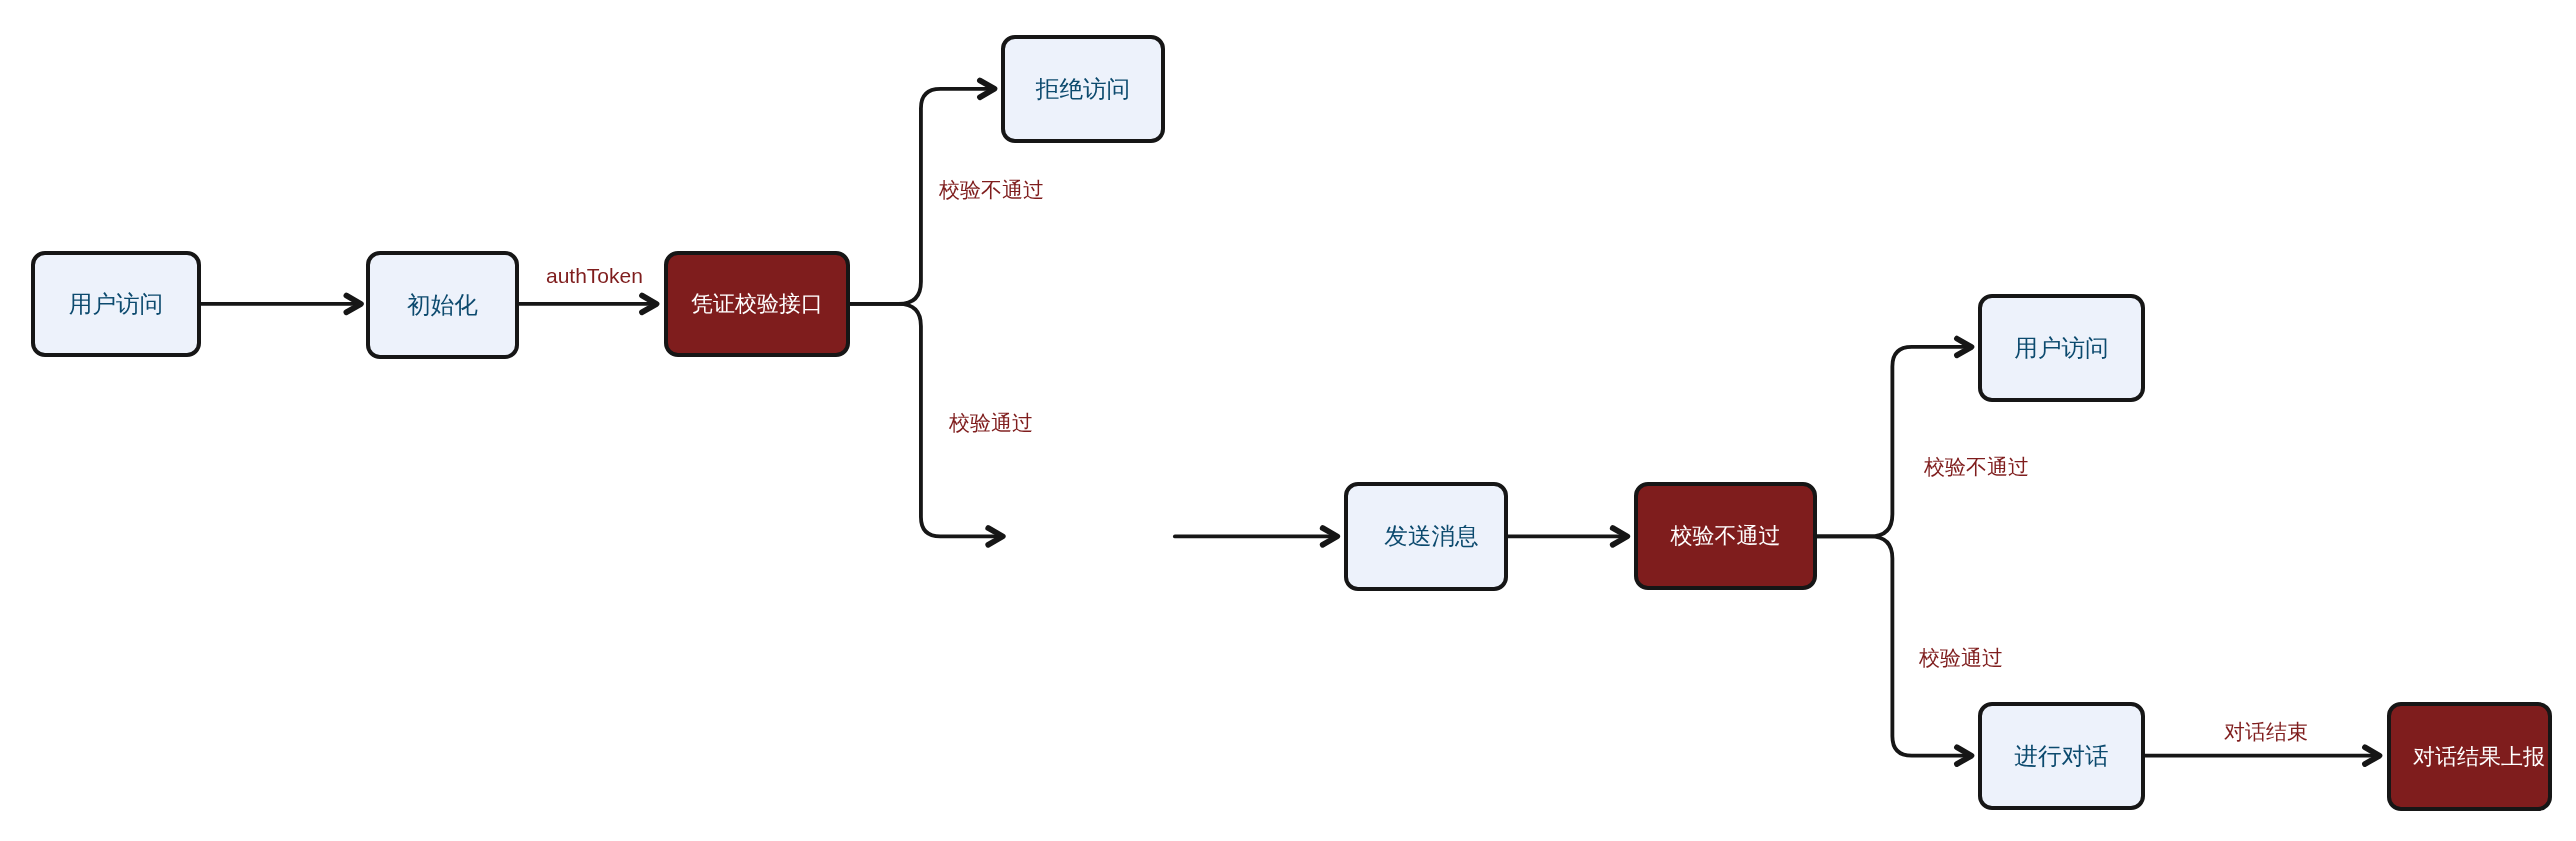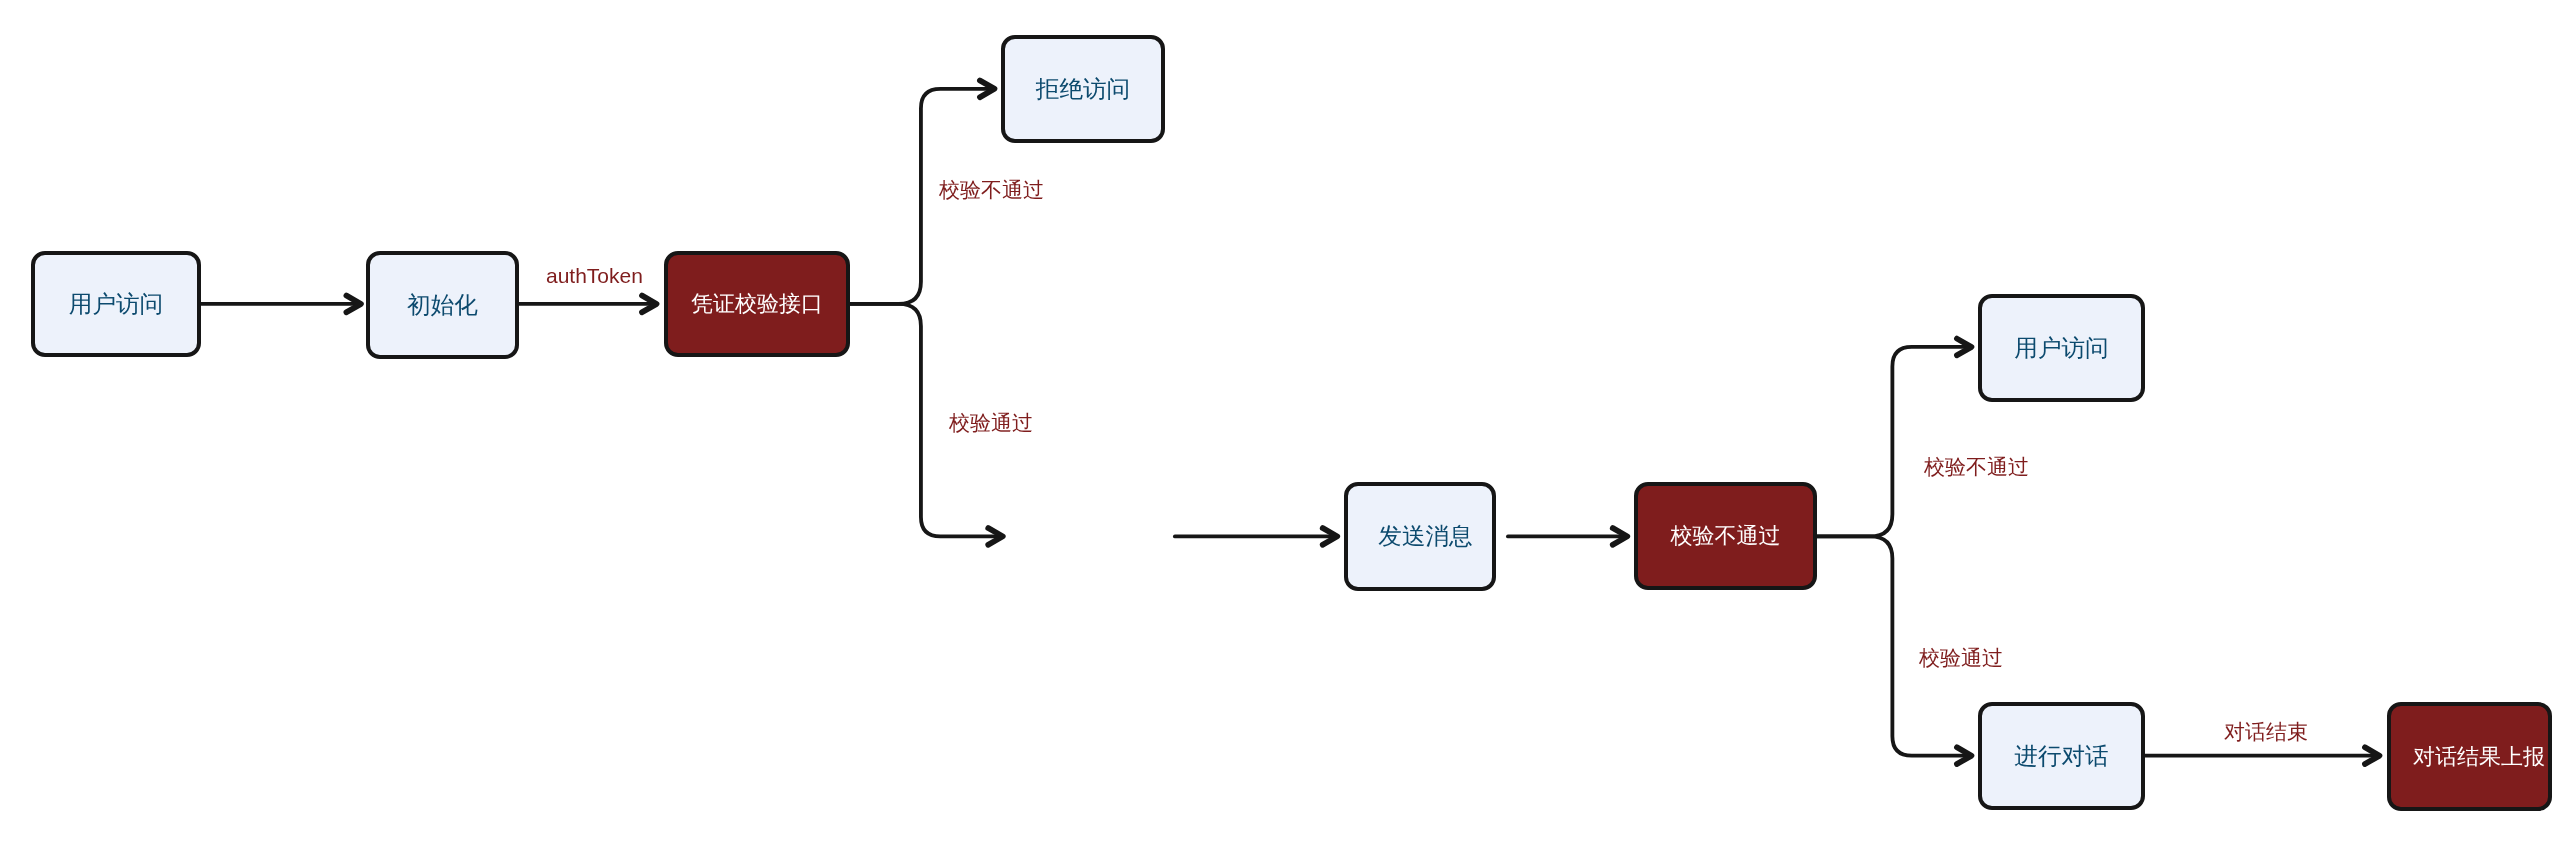--- a/index.html
+++ b/index.html
@@ -55,21 +55,21 @@
     line-height: 23.6px;
     white-space: nowrap;
   }
 
   
   #n-user-access         { left:   31px; top:  251px; width: 170px; height: 106px; }
   #n-initialize          { left:  366px; top:  251px; width: 153px; height: 108px; }
   #n-credential-check    { left:  664px; top:  251px; width: 186px; height: 106px; }
   #n-deny-access         { left: 1001px; top:   35px; width: 164px; height: 108px; }
   #n-return-app-info     { left: 1010px; top:  482px; width: 165px; height: 110px; }
-  #n-send-message        { left: 1344px; top:  482px; width: 152px; height: 109px; padding-left: 11px; }
+  #n-send-message        { left: 1344px; top:  482px; width: 164px; height: 109px; padding-left: 11px; }
   #n-dialog-check        { left: 1634px; top:  482px; width: 183px; height: 108px; }
   #n-deny-dialog         { left: 1978px; top:  294px; width: 167px; height: 108px; }
   #n-conduct-dialog      { left: 1978px; top: 702px; width: 167px; height: 108px; }
   #n-report-result       { left: 2387px; top: 702px; width: 165px; height: 109px; padding-left: 19px; }
 
   
   #l-authtoken    { left:  546px; top:  264px; }
   #l-check-fail-1 { left: 939px; top:  178px; }
   #l-check-pass-1 { left: 949px; top:  411px; }
   #l-check-fail-2 { left: 1924px; top:  455px; }

